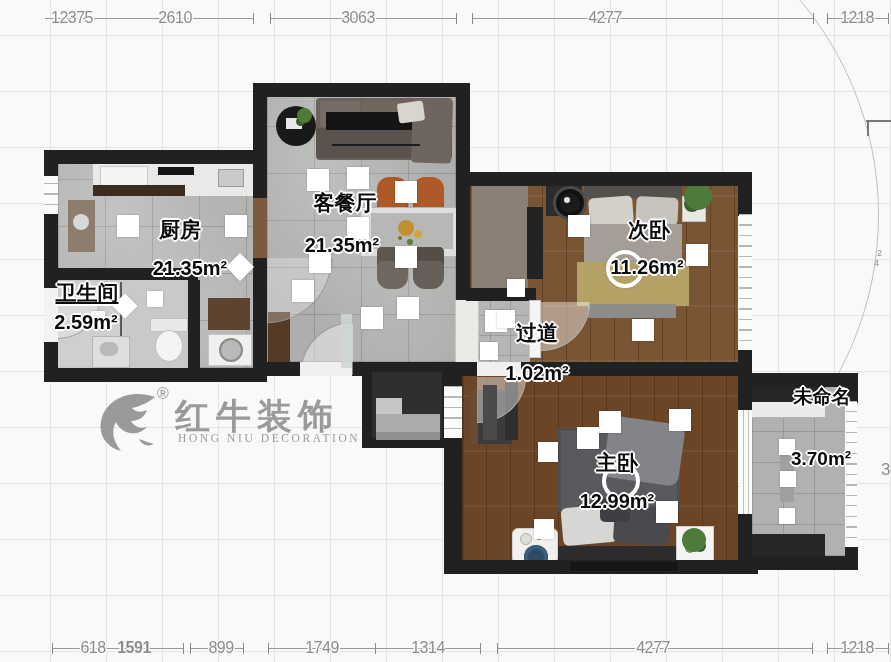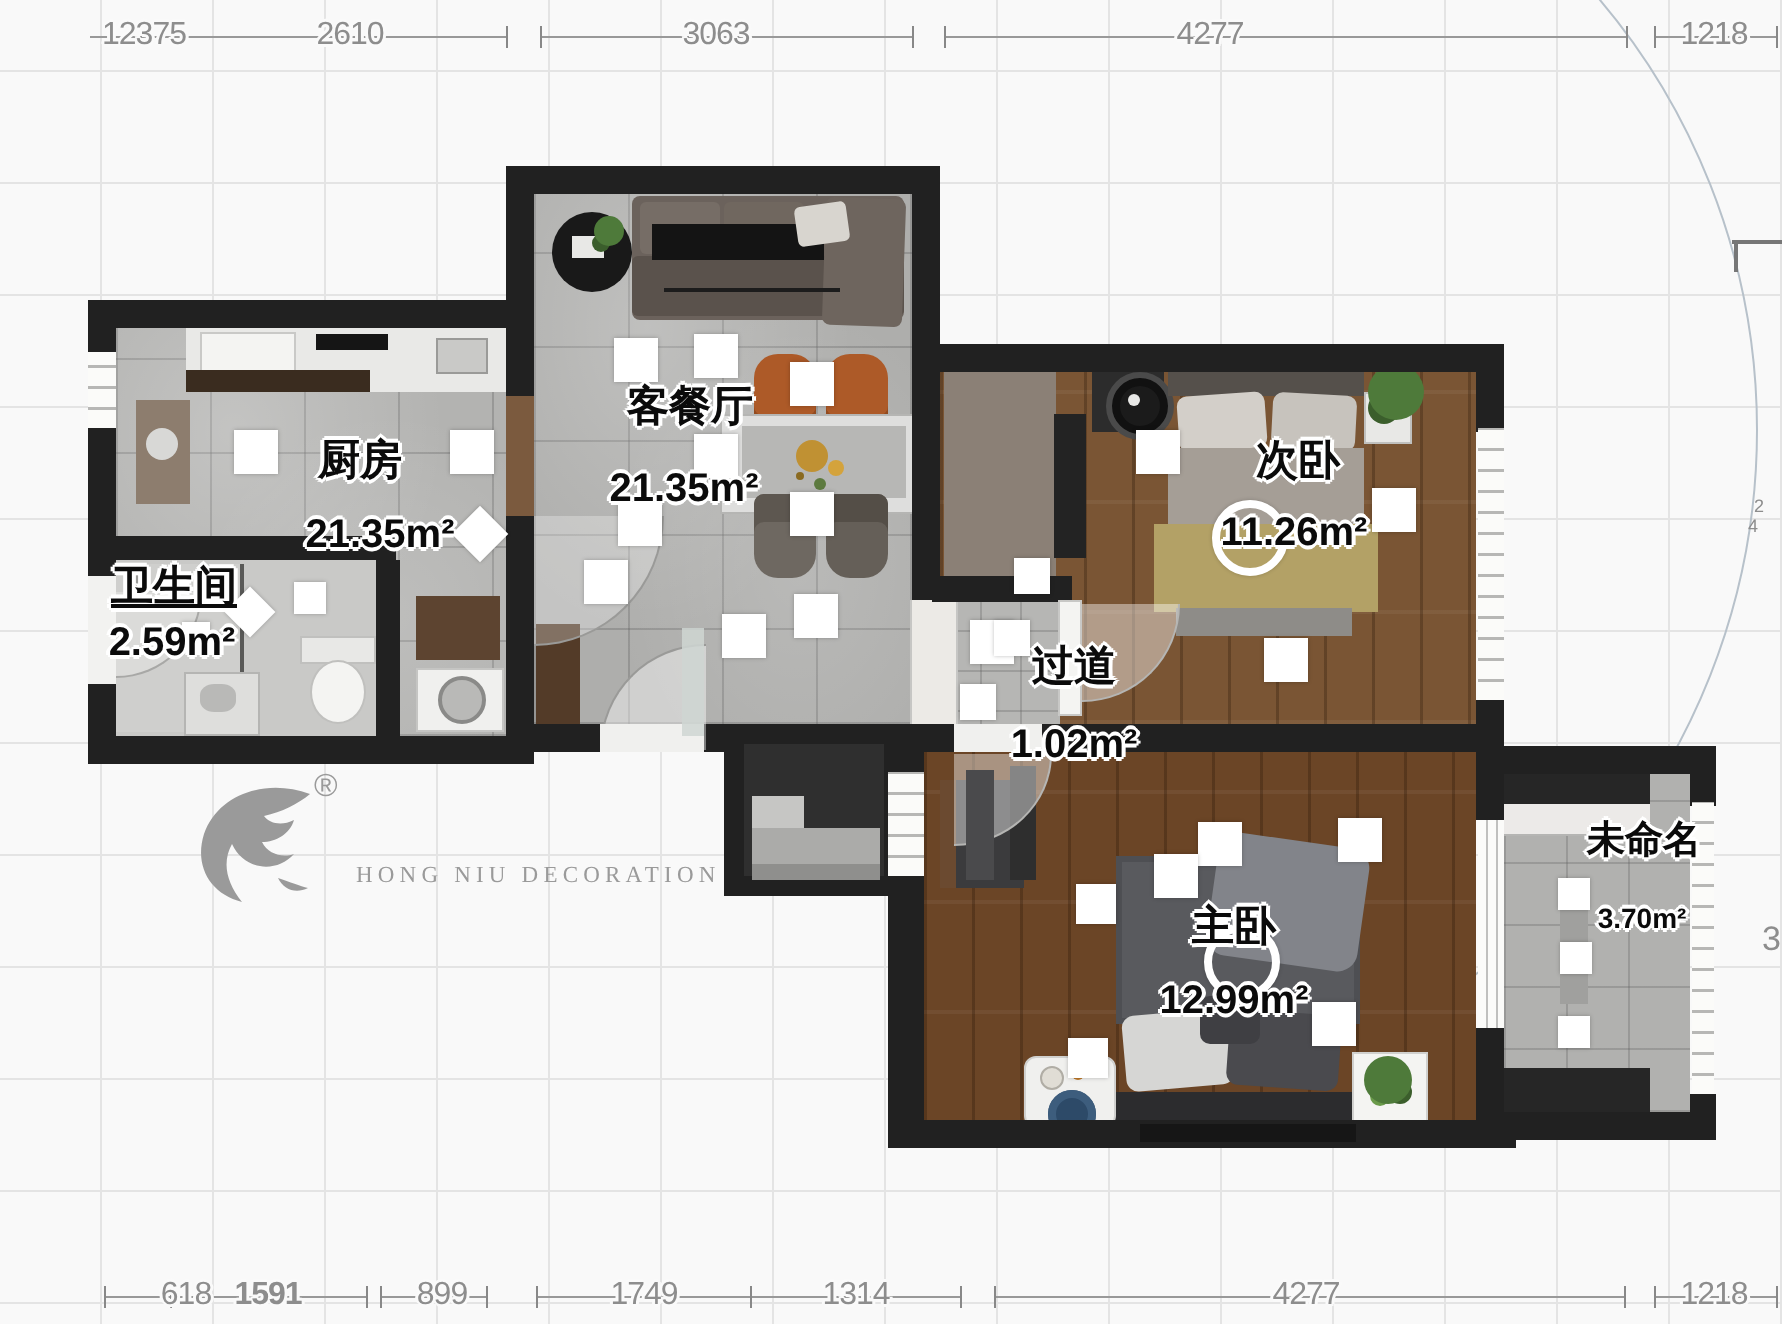--- a/index.html
+++ b/index.html
@@ -200,28 +200,29 @@
   <div class="roomlabel rname" style="left:87px;top:293px;text-decoration:underline;">卫生间</div>
   <div class="roomlabel rarea" style="left:86px;top:322px;">2.59m²</div>
   <div class="roomlabel rname" style="left:345px;top:203px;">客餐厅</div>
   <div class="roomlabel rarea" style="left:342px;top:245px;">21.35m²</div>
   <div class="roomlabel rname" style="left:649px;top:230px;">次卧</div>
   <div class="roomlabel rarea" style="left:647px;top:267px;">11.26m²</div>
   <div class="roomlabel rname" style="left:537px;top:333px;">过道</div>
   <div class="roomlabel rarea" style="left:537px;top:373px;">1.02m²</div>
   <div class="roomlabel rname" style="left:617px;top:463px;">主卧</div>
   <div class="roomlabel rarea" style="left:617px;top:501px;">12.99m²</div>
-  <div class="roomlabel rname" style="left:822px;top:420px;font-size:19px;text-align:center;">未命名</div>
-  <div class="roomlabel rarea" style="left:821px;top:459px;font-size:14px;">3.70m²</div>
+  <div class="roomlabel rname" style="left:822px;top:397px;font-size:19px;text-align:center;">未命名</div>
+  <div class="roomlabel rarea" style="left:821px;top:459px;font-size:19px;">3.70m²</div>
 
   <div class="logo" style="left:95px;top:385px;width:240px;height:70px;">
     <svg width="68" height="62" viewBox="0 0 68 62" style="position:absolute;left:0;top:6px;">
       <path fill="#9a9a9a" d="M60,6 C38,-2 14,6 7,26 C2,42 10,56 26,60 C18,50 16,40 21,31 C27,44 43,46 52,36 C46,38 39,36 36,30 C43,30 50,26 52,19 C46,22 40,21 37,17 C46,15 54,11 60,6 Z M44,48 C47,54 53,56 59,53 C55,52 50,50 44,48 Z"></path>
     </svg>
     <span style="position:absolute;left:62px;top:0px;font-size:16px;">®</span>
+    <div style="position:absolute;left:80px;top:8px;font-size:35px;font-weight:700;letter-spacing:6px;white-space:nowrap;">红牛装饰</div>
     <div style="position:absolute;left:83px;top:47px;font-size:11.5px;letter-spacing:2.6px;white-space:nowrap;font-family:'Liberation Serif','DejaVu Serif',serif;">HONG NIU DECORATION</div>
   </div>
 
   <div class="abs" style="left:866px;top:120px;width:25px;height:2px;background:#777;z-index:70;"></div>
   <div class="abs" style="left:867px;top:120px;width:2px;height:16px;background:#777;z-index:70;"></div>
   <div class="abs" style="left:877px;top:248px;font-size:9px;color:#8d8d8d;z-index:70;">2</div>
   <div class="abs" style="left:874px;top:258px;font-size:9px;color:#8d8d8d;z-index:70;">4</div>
   <div class="abs" style="left:881px;top:460px;font-size:17px;color:#8d8d8d;z-index:70;">3</div>
 
   <div id="dyn" class="abs" style="left:0;top:0;width:891px;height:662px;z-index:50;pointer-events:none;">

